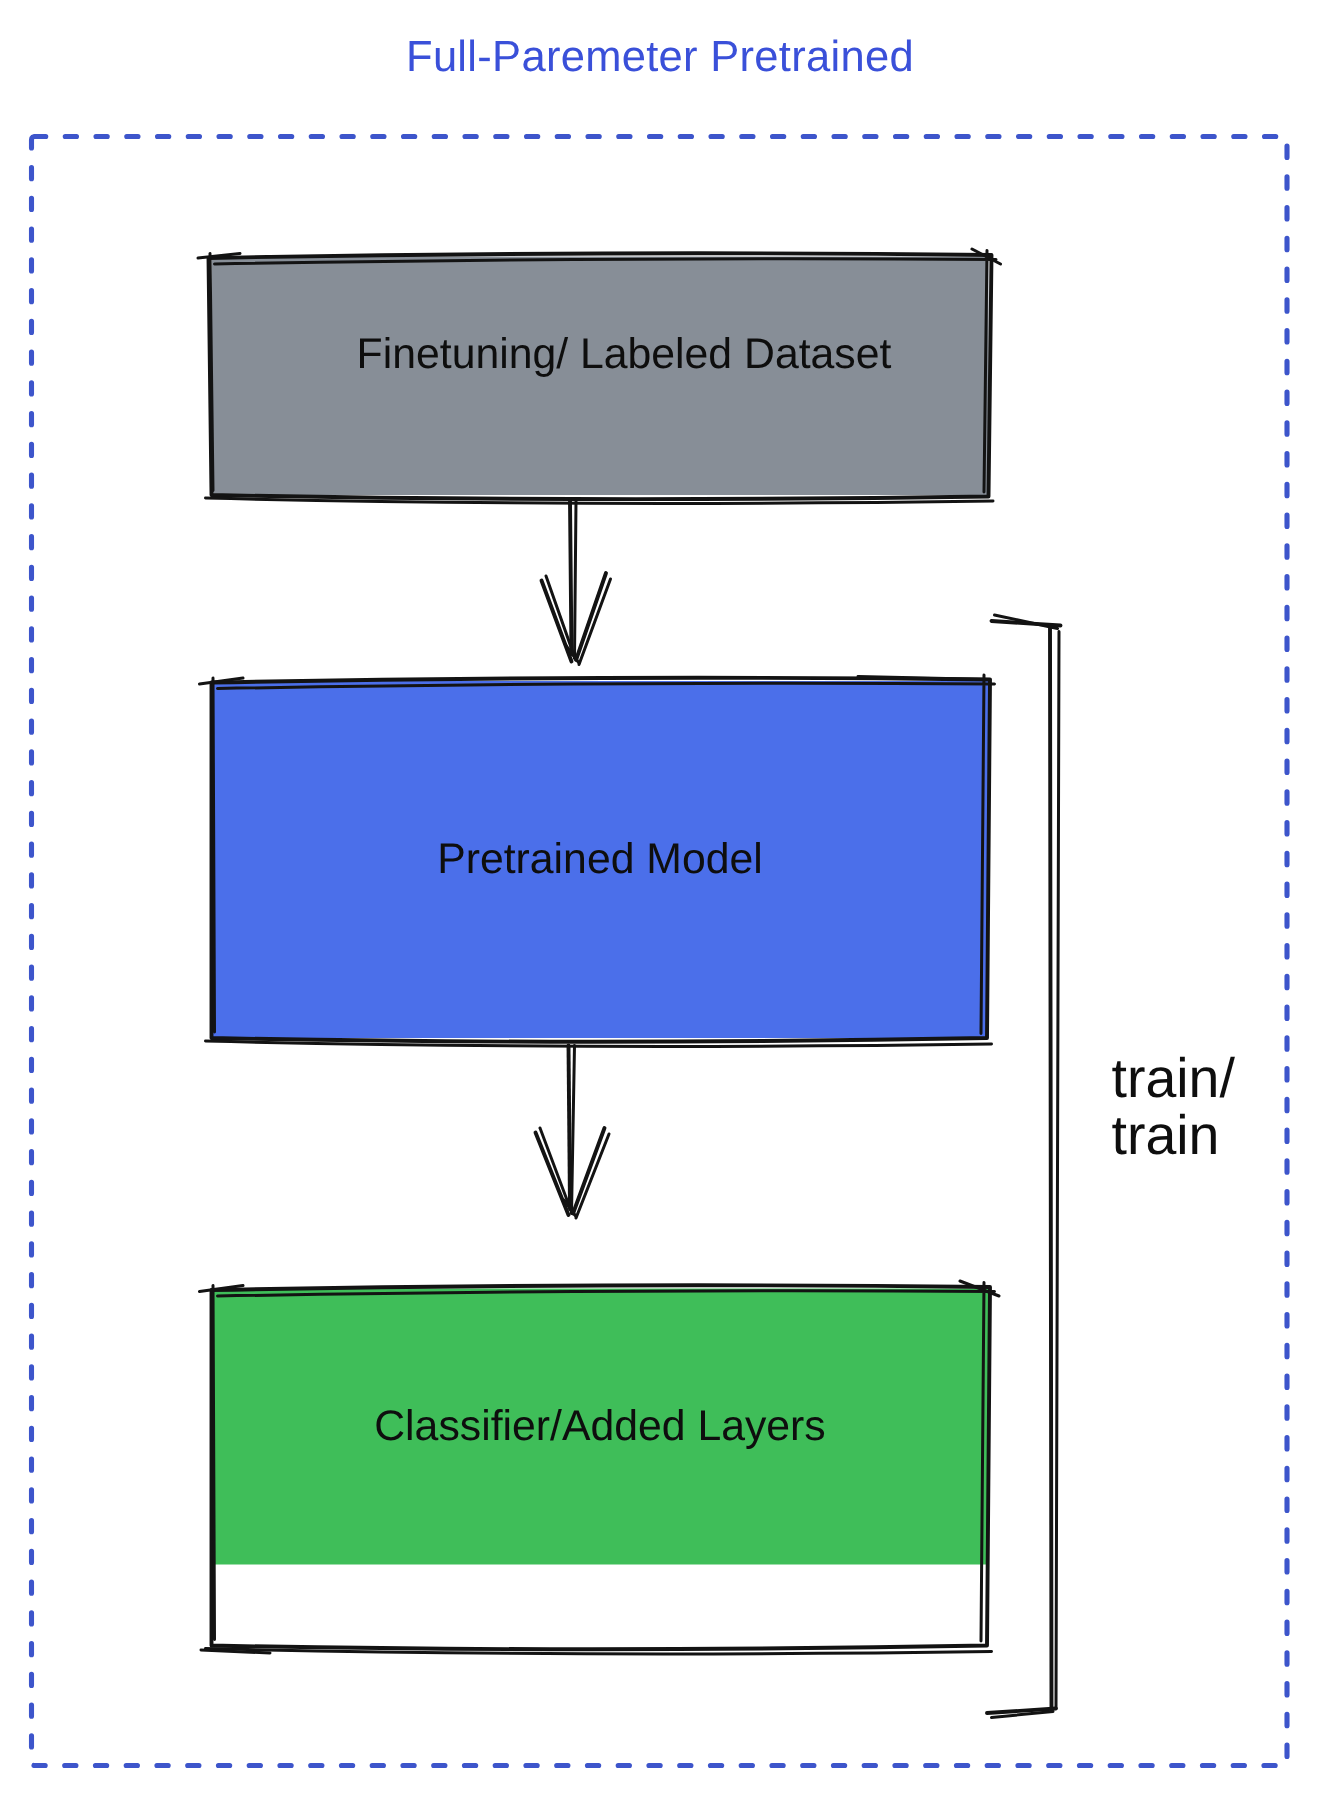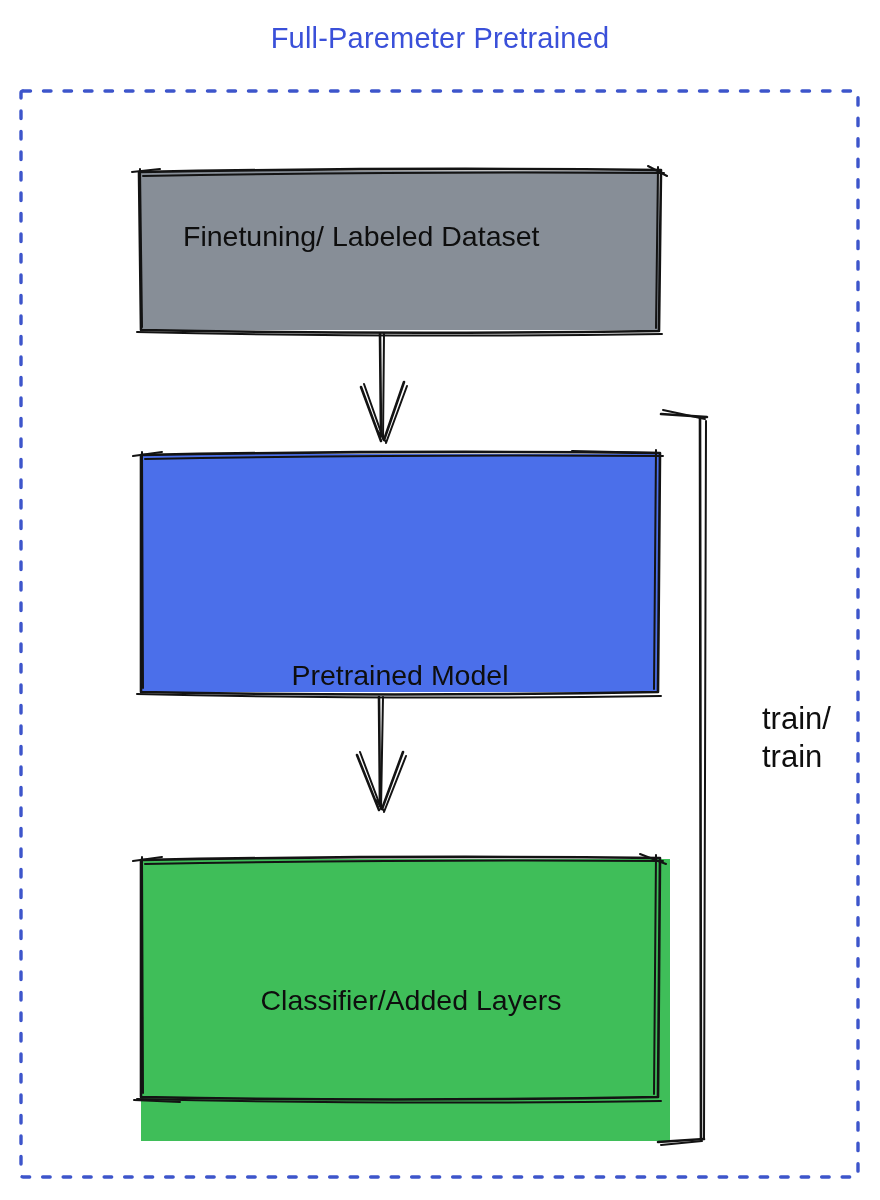--- a/index.html
+++ b/index.html
@@ -25,40 +25,39 @@
     color:#0e0e0e;
     font-size:28.5px;
   }
   .node-dataset{
     top:171px; height:159px;
     background:#878e97;
   }
   .node-dataset .node-label{
     display:block;
     padding:49px 10px 0 42px;
-    text-align:left;
+    text-align:center;
   }
   .node-pretrained{
     top:454px; height:238px;
     background:#4b6fea;
-    display:flex; align-items:flex-end; justify-content:center;
+    display:flex; align-items:center; justify-content:center;
   }
   .node-classifier{
-    top:859px; height:282px;
+    top:859px; height:184px;
     background:#3fbe59;
-    display:flex; align-items:center; justify-content:center;padding-left:11px;
+    display:flex; align-items:center; justify-content:center;
   }
   .bracket-label{
     position:absolute;
     left:741px; top:700px;
-    font-size:31px;
+    font-size:37px;
     line-height:38px;
     color:#0e0e0e;
     text-align:left;
-    margin-left:21px;
   }
   .bracket-label span{display:block;}
   svg.ink{
     position:absolute;
     left:0; top:0;
     pointer-events:none;
   }
   .sketch{
     fill:none;
     stroke:#131313;

